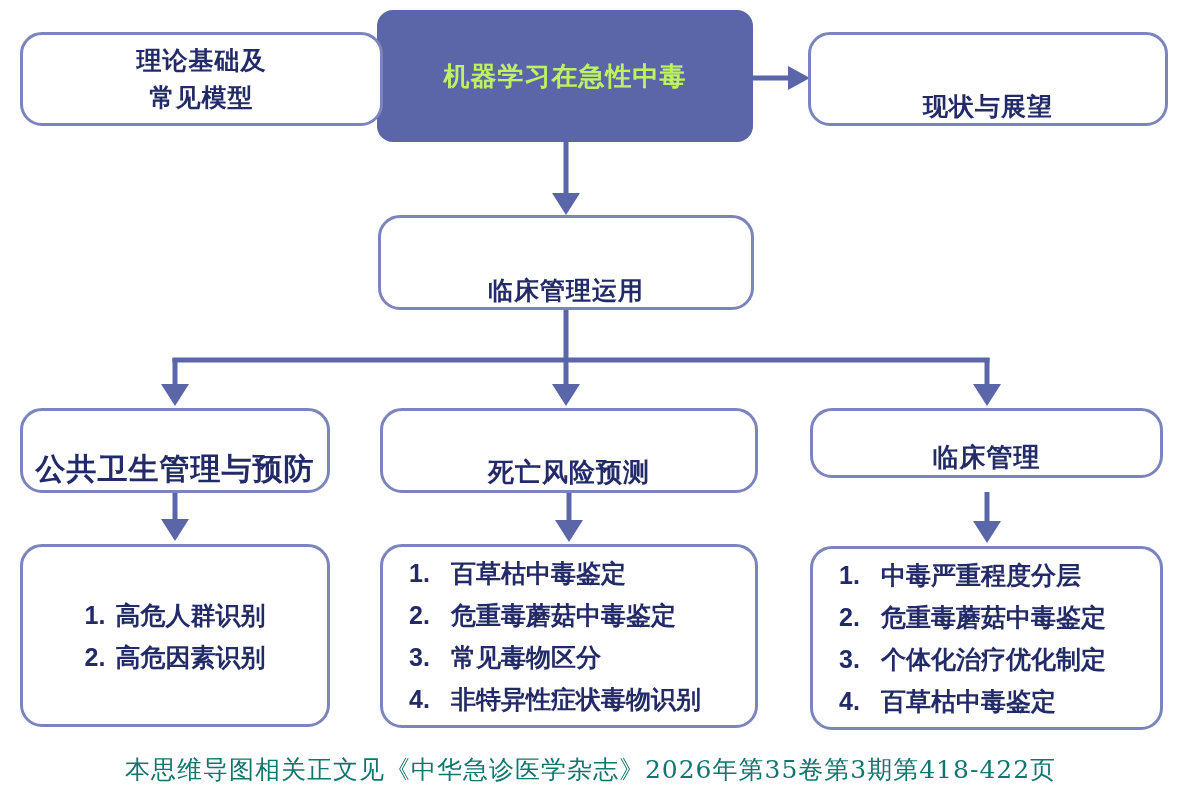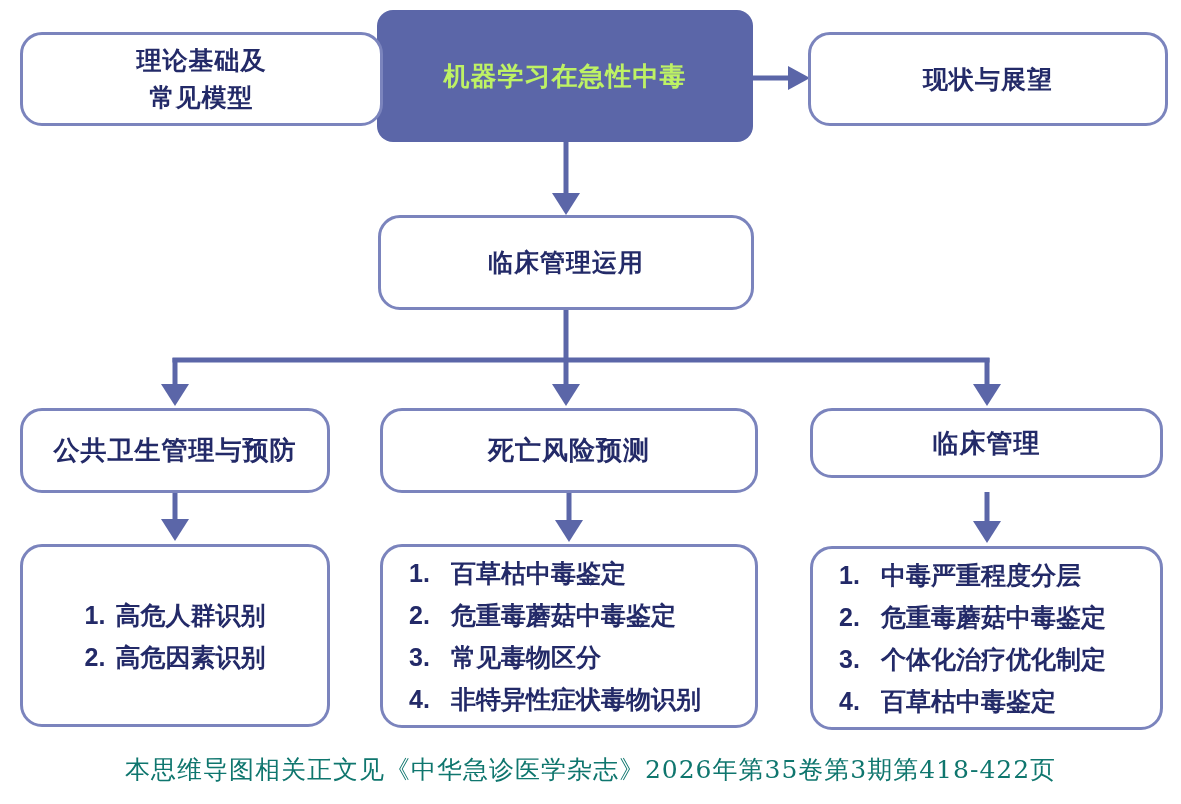--- a/index.html
+++ b/index.html
@@ -11,21 +11,21 @@
   .box{
     position:absolute;z-index:2;box-sizing:border-box;
     background:#ffffff;border:3px solid #7b84bd;border-radius:22px;
     display:flex;flex-direction:column;align-items:center;justify-content:center;
     color:#232a68;font-weight:bold;text-align:center;
   }
   .box.root{
     background:#5b66a8;border:none;color:#bef264;border-radius:16px;
     font-size:26px;line-height:40px;letter-spacing:1px;
   }
-  .box.node{font-size:25px;letter-spacing:1px;}
+  .box.node{font-size:25px;letter-spacing:1px;justify-content:flex-end;}
   .box.twoline{font-size:25px;line-height:37px;letter-spacing:1px;}
   .box.listbox{justify-content:center;}
   .items{display:flex;flex-direction:column;width:max-content;margin:0 auto;text-align:left;}
   .item{display:flex;font-size:25px;line-height:42px;font-weight:bold;color:#232a68;}
   .compact .num{width:auto;margin-right:10px;}
   .wide .items{margin:0;}
   .wide{justify-content:center;align-items:flex-start;padding-left:26px;}
   .wide .num{width:42px;flex:0 0 42px;}
   .footer{
     position:absolute;left:0;top:753px;width:1181px;text-align:center;z-index:2;
@@ -85,21 +85,21 @@
 </div>
 
 <div class="box node" style="left:808px;top:32px;width:360px;height:94px;">
   <div>现状与展望</div>
 </div>
 
 <div class="box node" style="left:378px;top:215px;width:376px;height:95px;">
   <div>临床管理运用</div>
 </div>
 
-<div class="box node" style="left:20px;top:408px;width:310px;height:85px;font-size:26px;">
+<div class="box node" style="left:20px;top:408px;width:310px;height:85px;font-size:30px;">
   <div>公共卫生管理与预防</div>
 </div>
 <div class="box node" style="left:380px;top:408px;width:378px;height:85px;font-size:26px;">
   <div>死亡风险预测</div>
 </div>
 <div class="box node" style="left:810px;top:408px;width:353px;height:70px;font-size:26px;">
   <div>临床管理</div>
 </div>
 
 <div class="box listbox compact" style="left:20px;top:544px;width:310px;height:183px;">

